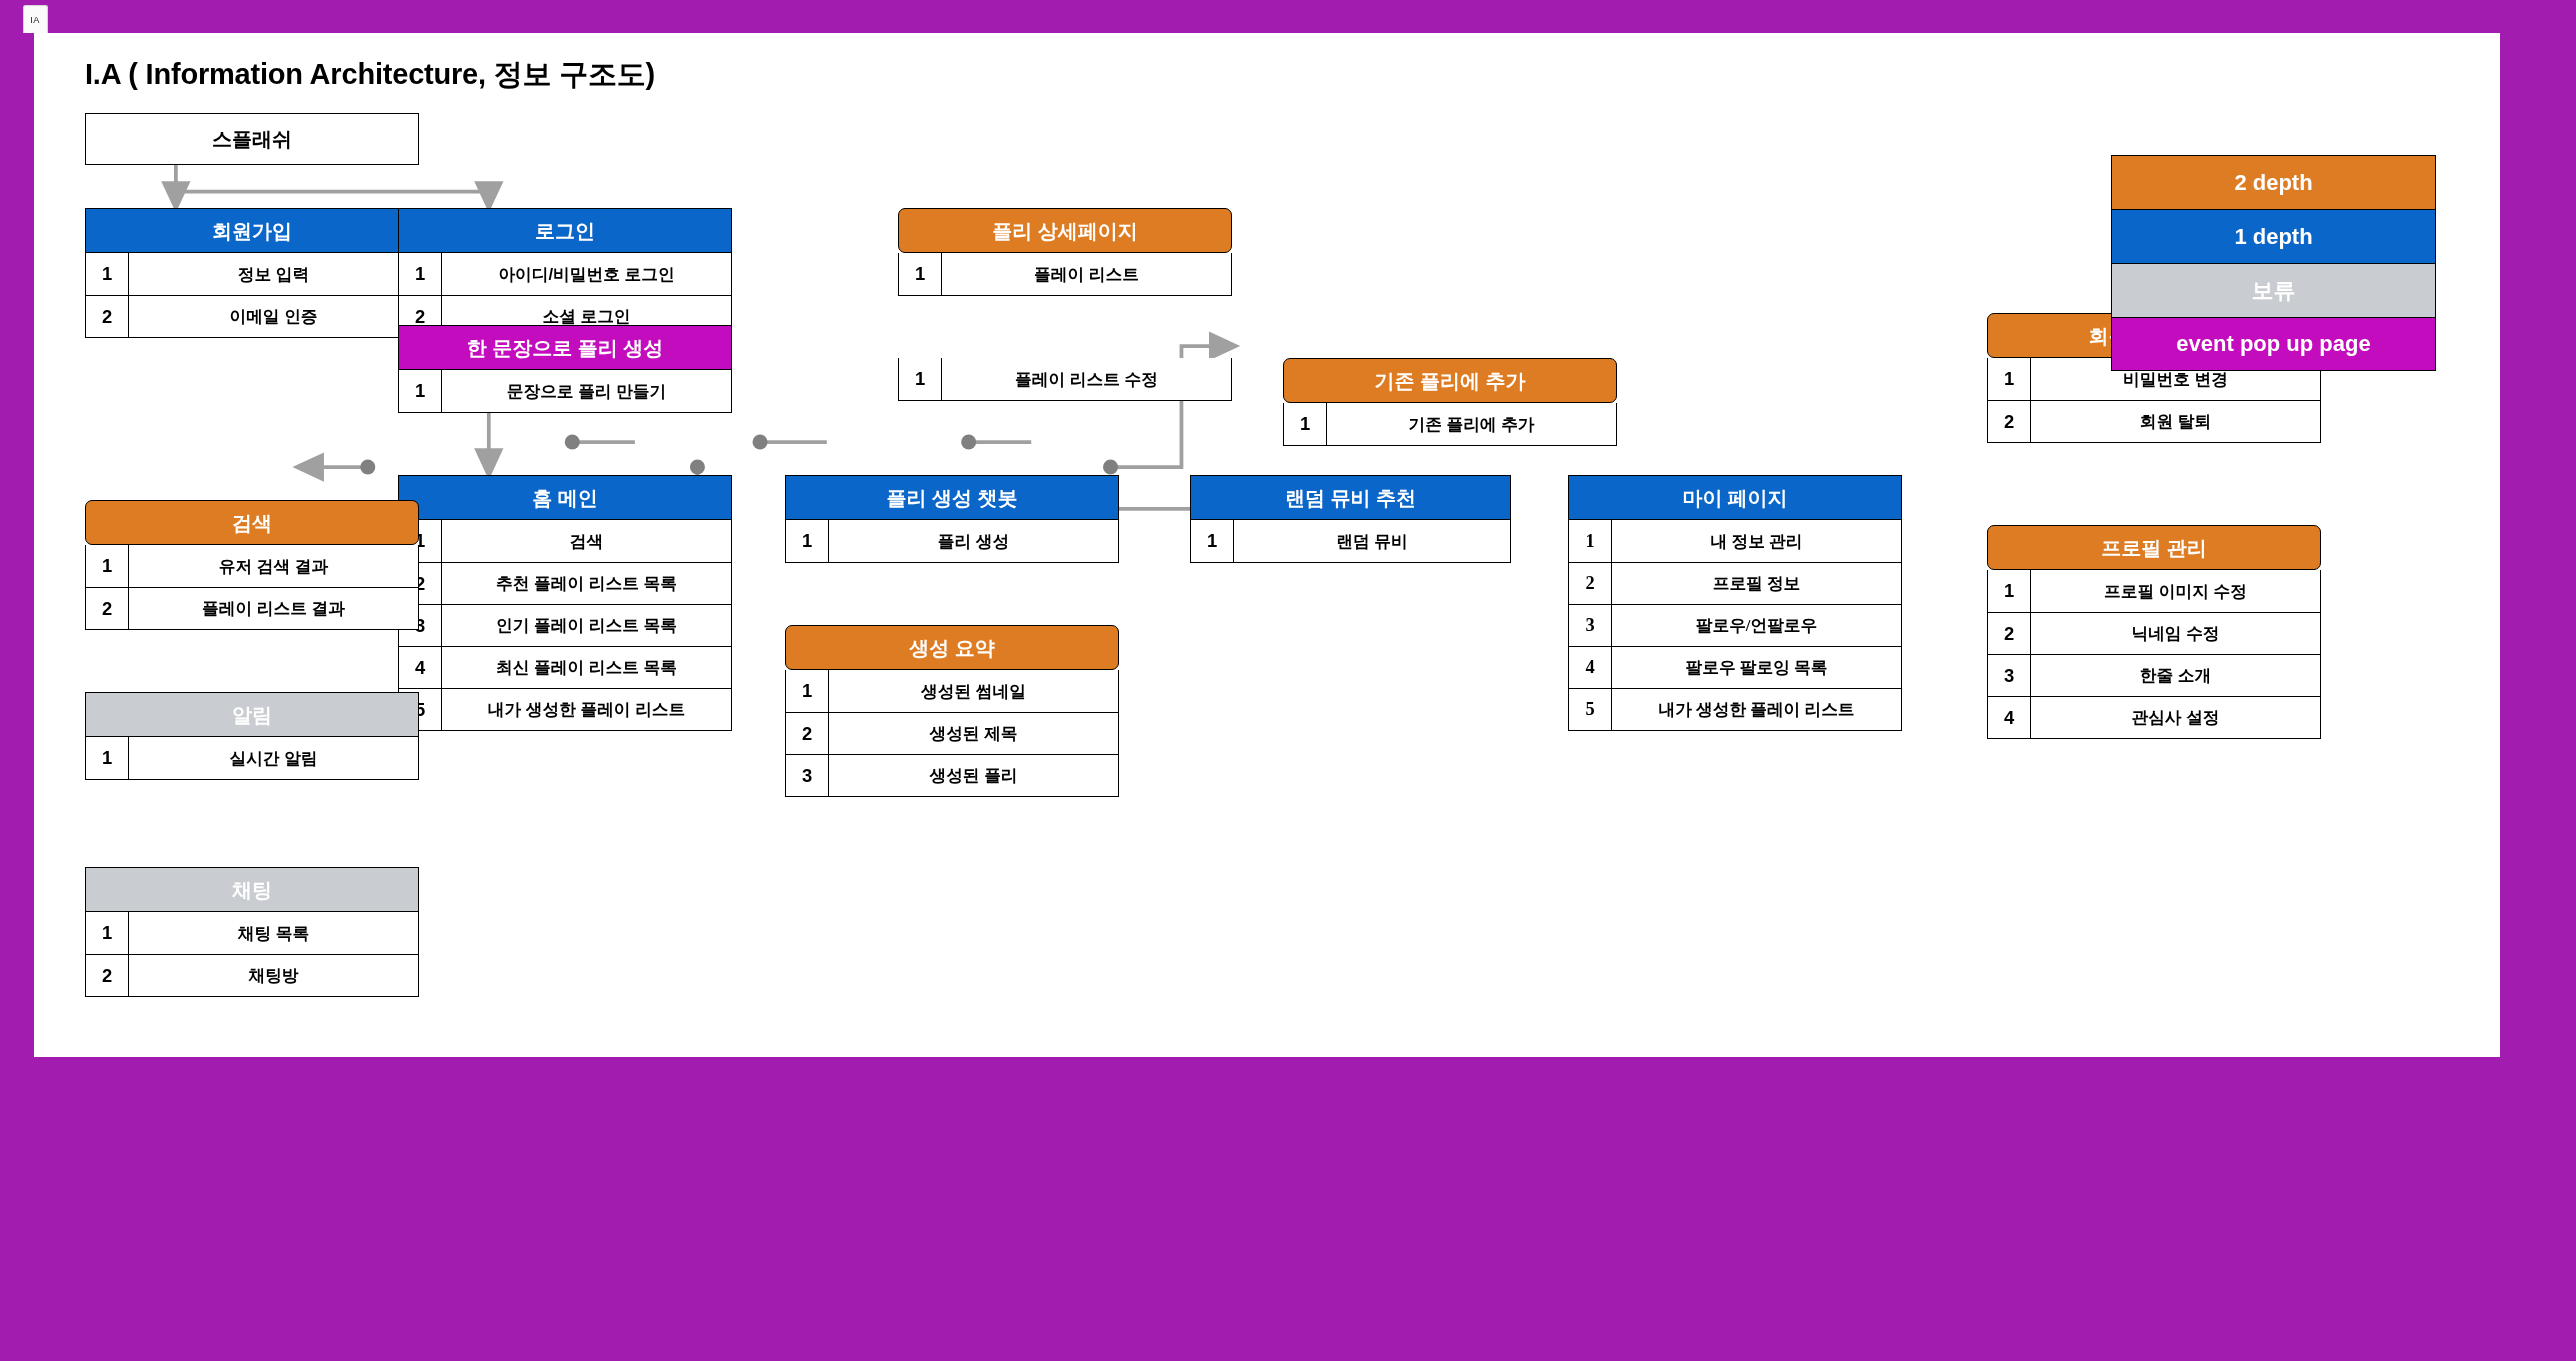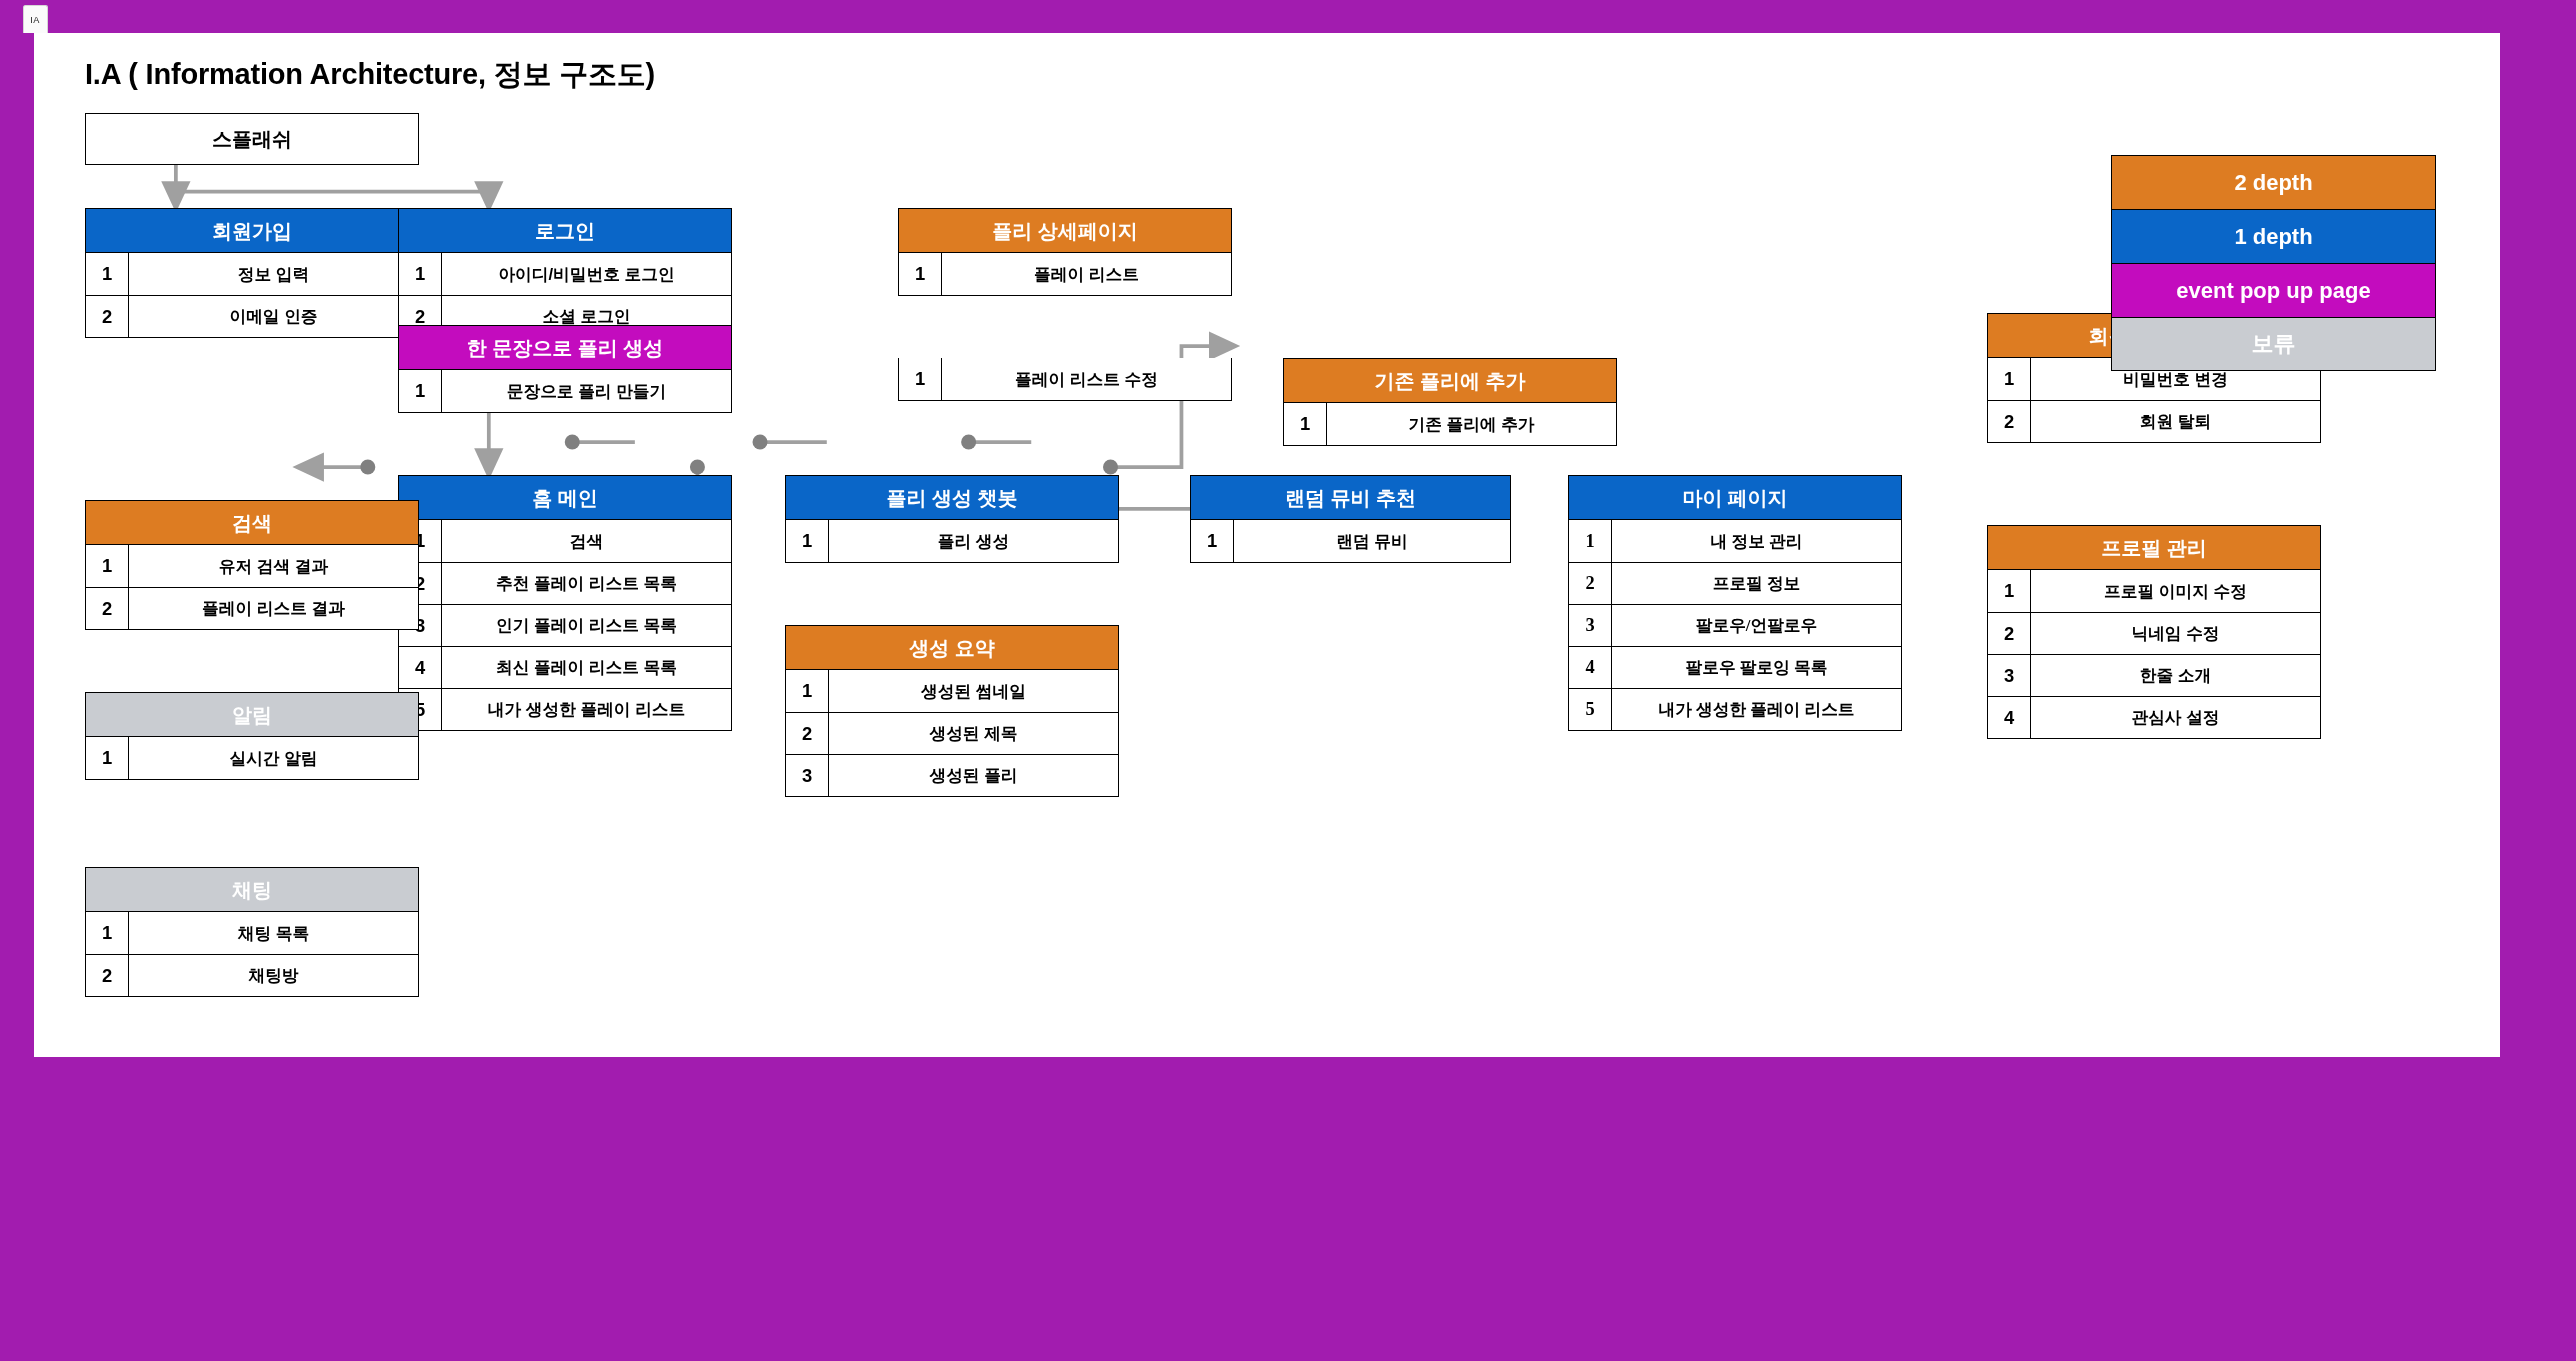--- a/index.html
+++ b/index.html
@@ -59,21 +59,21 @@
   }
   .node .row .lbl {
     flex: 1 1 auto;
     display: flex; align-items: center; justify-content: center;
     font-size: 16.7px; font-weight: bold; color: #000;
     text-align: center; white-space: nowrap;
   }
 
   
   .c-blue    .hdr { background: #0a66c8; }
-  .c-orange  .hdr { background: #dd7c22; }
+  .c-orange  .hdr { background: #dd7c22; border-radius: 7px; }
   .c-magenta .hdr { background: #c30cbe; }
   .c-gray    .hdr { background: #c9ccd1; }
   .c-white   .hdr { background: #ffffff; color: #000; }
 
   
   .legend { position: absolute; left: 2077px; top: 90px; width: 325px; margin-top: 32px; }
   .legend .lrow {
     height: 54px; border: 1.7px solid #000; border-bottom: none;
     display: flex; align-items: center; justify-content: center;
     font-size: 22px; font-weight: bold; color: #fff;
@@ -373,19 +373,19 @@
         <div class="row">
             <div class="num">4</div>
             <div class="lbl">관심사 설정</div>
           </div>
       </div>
     </div>
 
     <div class="legend">
       <div class="lrow l-orange">2 depth</div>
       <div class="lrow l-blue">1 depth</div>
+      <div class="lrow l-gray">보류</div>
       <div class="lrow l-magenta">event pop up page</div>
-      <div class="lrow l-gray">보류</div>
     </div>
 
   </div>
 </div>
 
 
 </body></html>

